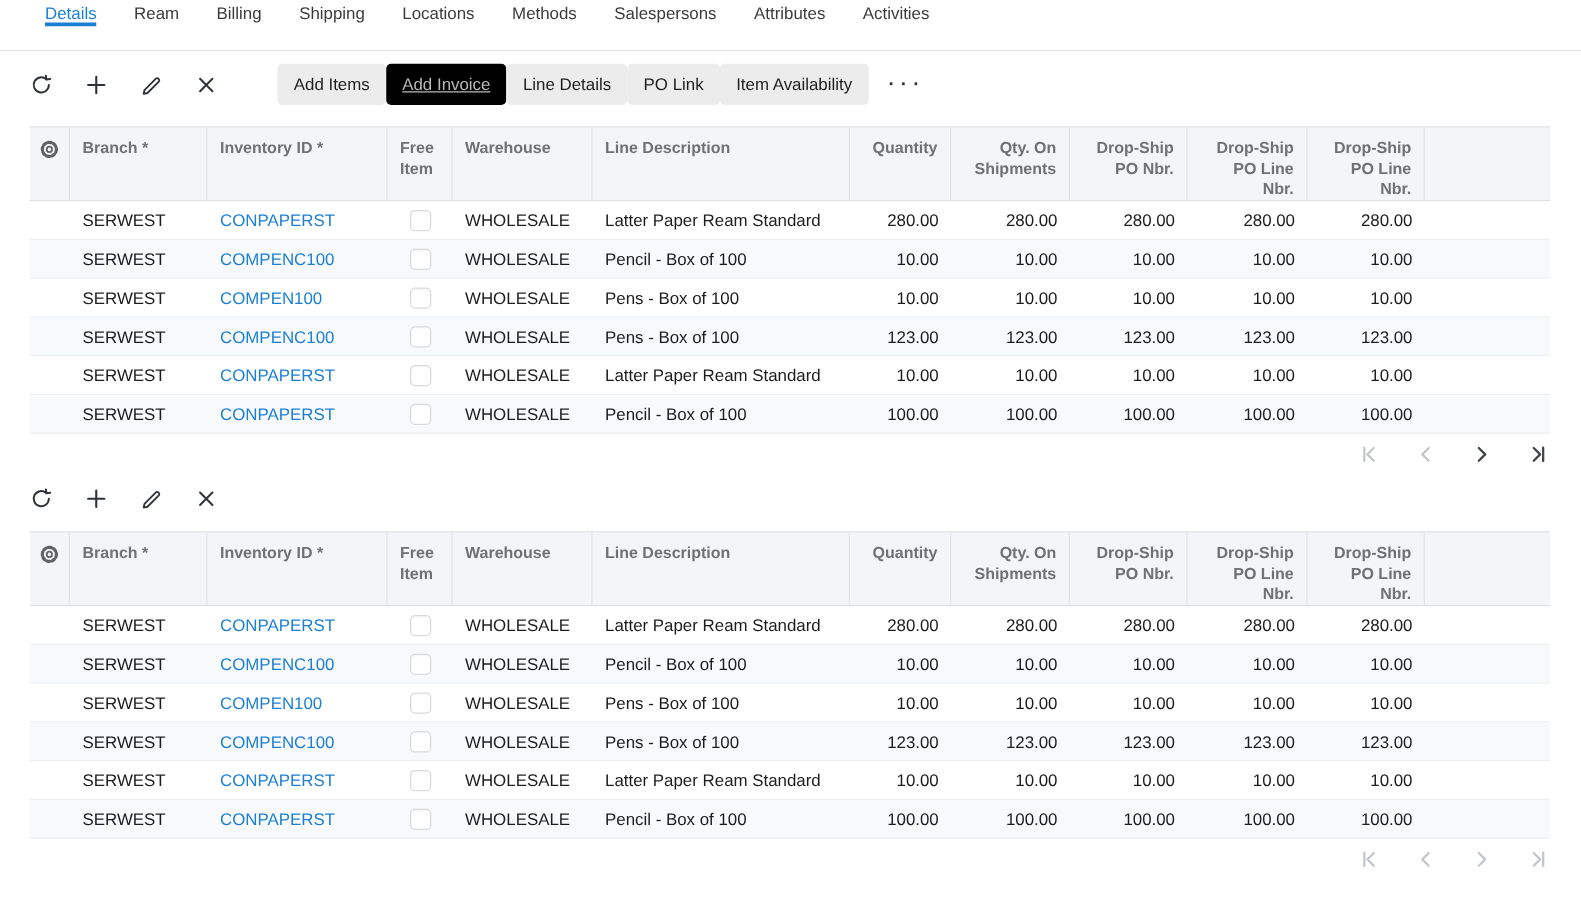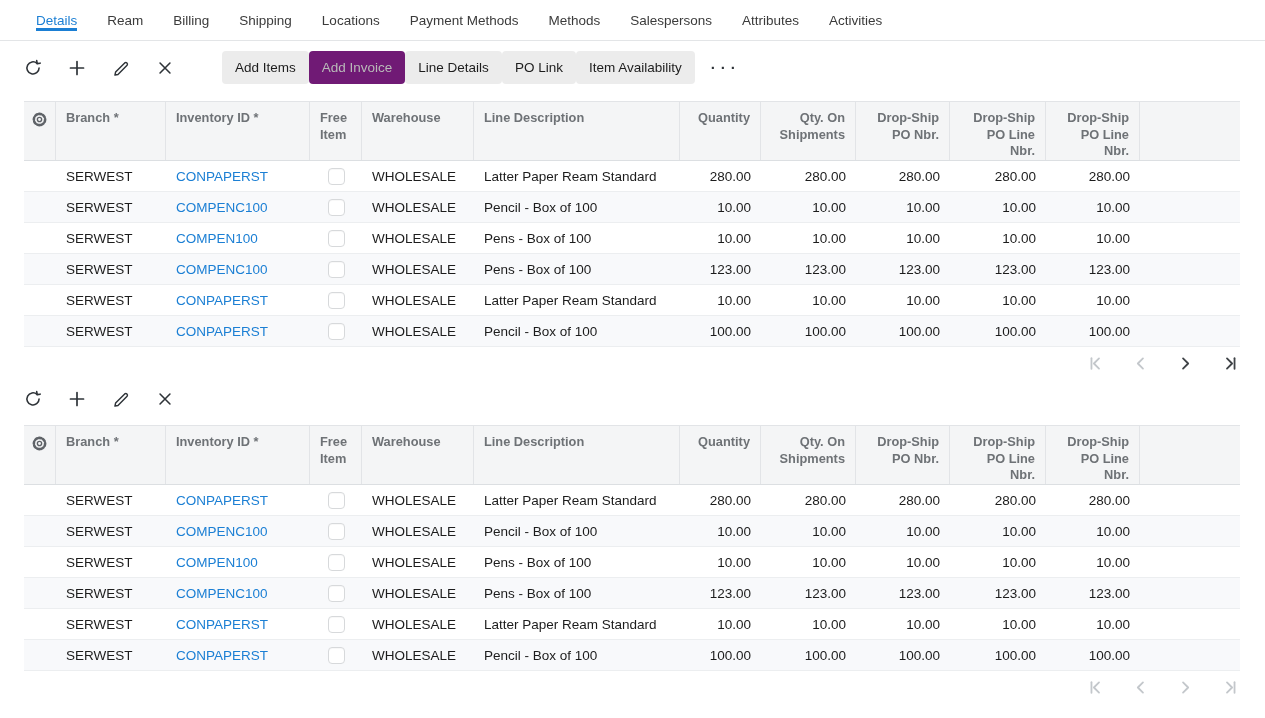--- a/index.html
+++ b/index.html
@@ -1,30 +1,30 @@
 <!DOCTYPE html>
 <html style="--accent: #1b7fd4; --link: #1b7fd4;"><head>
 <meta charset="utf-8">
 <style>
   html,body{margin:0;padding:0;width:1265px;height:718px;overflow:hidden;background:#fff;
     font-family:"Liberation Sans","DejaVu Sans",sans-serif;-webkit-font-smoothing:antialiased;}
   .page{width:1265px;height:718px;position:relative;}
   
-  .tabs{display:flex;height:40px;border-bottom:1px solid #e3e5e7;padding-left:21px;align-items:center;}
+  .tabs{display:flex;height:40px;border-bottom:1px solid #e3e5e7;padding-left:21px;align-items:flex-start;}
   .tab{display:flex;align-items:center;margin:0 15px;font-size:13.5px;color:#3b3b3b;cursor:pointer;
     border-bottom:3px solid transparent;padding-top:3px;white-space:nowrap;}
   .tab.active{color:var(--accent);border-bottom-color:var(--accent);}
   
   .toolbar{display:flex;align-items:center;padding:10px 0 10px 24px;}
   .icon-btn{width:18px;height:18px;margin-right:26px;color:#2e3338;display:flex;align-items:center;
     justify-content:center;cursor:pointer;flex:none;}
   .btns{display:flex;margin-left:22px;}
   .btn{background:#ececec;border:none;border-radius:4px;padding:0 13px;height:33px;font-size:13.5px;
     color:#1d1d1d;display:flex;align-items:center;cursor:pointer;font-family:inherit;white-space:nowrap;}
-  .btn.disabled{background:#701a75;color:#b9b9b9;cursor:default;}
+  .btn.disabled{background:#000000;color:#b9b9b9;cursor:default;text-decoration:underline;}
   .more{margin-left:16px;font-size:15px;font-weight:bold;letter-spacing:5px;color:#2e3338;cursor:pointer;}
   
   .grid{margin:7px 24px 0;width:1216px;font-size:13.5px;}
   .ghead{display:flex;background:#f4f5f6;border-top:1px solid #e2e4e7;border-bottom:1px solid #dcdfe2;
     height:60px;box-sizing:border-box;}
   .gh-cell{box-sizing:border-box;padding:8px 10px 0;font-size:12.8px;font-weight:700;color:#6e7276;
     border-right:1px solid #e2e4e7;line-height:1.3;overflow:hidden;}
   .gh-cell:last-child{border-right:none;}
   .gh-cell.r{text-align:right;}
   .gh-cell.c{display:flex;justify-content:center;padding:9px 0 0;}
@@ -46,21 +46,20 @@
 </head>
 <body>
 
 <div class="page">
   <nav class="tabs" id="tabbar">
       <div class="tab active">Details</div>
       <div class="tab">Ream</div>
       <div class="tab">Billing</div>
       <div class="tab">Shipping</div>
       <div class="tab">Locations</div>
-      <div class="tab">Payment Methods</div>
       <div class="tab">Methods</div>
       <div class="tab">Salespersons</div>
       <div class="tab">Attributes</div>
       <div class="tab">Activities</div>
     </nav>
 
   <section>
     <div class="toolbar" id="toolbar-0">
         <div class="icon-btn">
           <svg width="18" height="18" viewBox="0 0 16 16">

